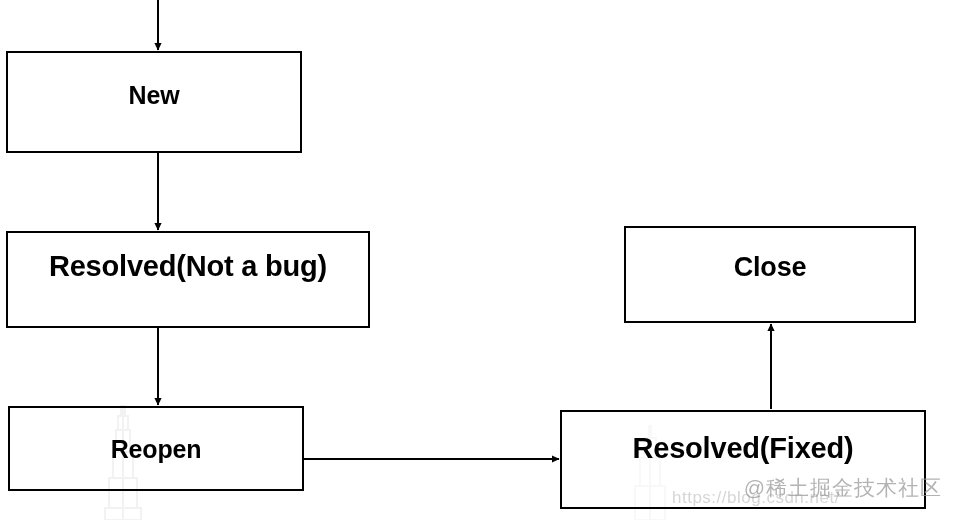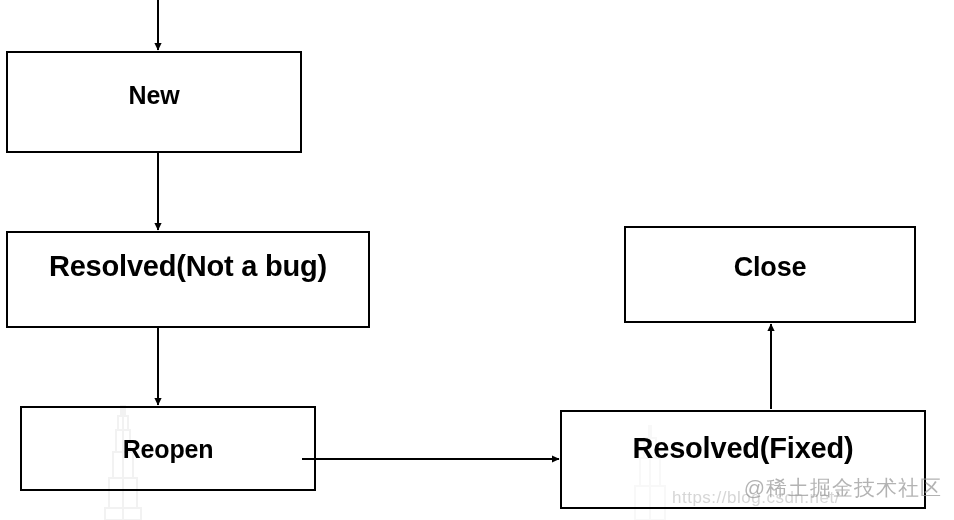--- a/index.html
+++ b/index.html
@@ -35,21 +35,21 @@
   .node > .node-label {
     display: block;
   }
 
   #node-new            { left: 6px;   top: 51px;  width: 296px; height: 102px; }
   #node-new .node-label{ font-size: 25px; padding-top: 28px; }
 
   #node-resolved-notabug            { left: 6px;   top: 231px; width: 364px; height: 97px; }
   #node-resolved-notabug .node-label{ font-size: 29px; padding-top: 17px; }
 
-  #node-reopen            { left: 20px;   top: 406px; width: 296px; height: 85px; }
+  #node-reopen            { left: 8px;   top: 406px; width: 296px; height: 85px; }
   #node-reopen .node-label{ font-size: 25px; padding-top: 27px; }
 
   #node-close            { left: 624px; top: 226px; width: 292px; height: 97px; text-align: center; }
   #node-close .node-label{ font-size: 27px; padding-top: 24px; }
 
   #node-resolved-fixed            { left: 560px; top: 410px; width: 366px; height: 99px; }
   #node-resolved-fixed .node-label{ font-size: 29px; padding-top: 20px; }
 
   
   #connectors {

